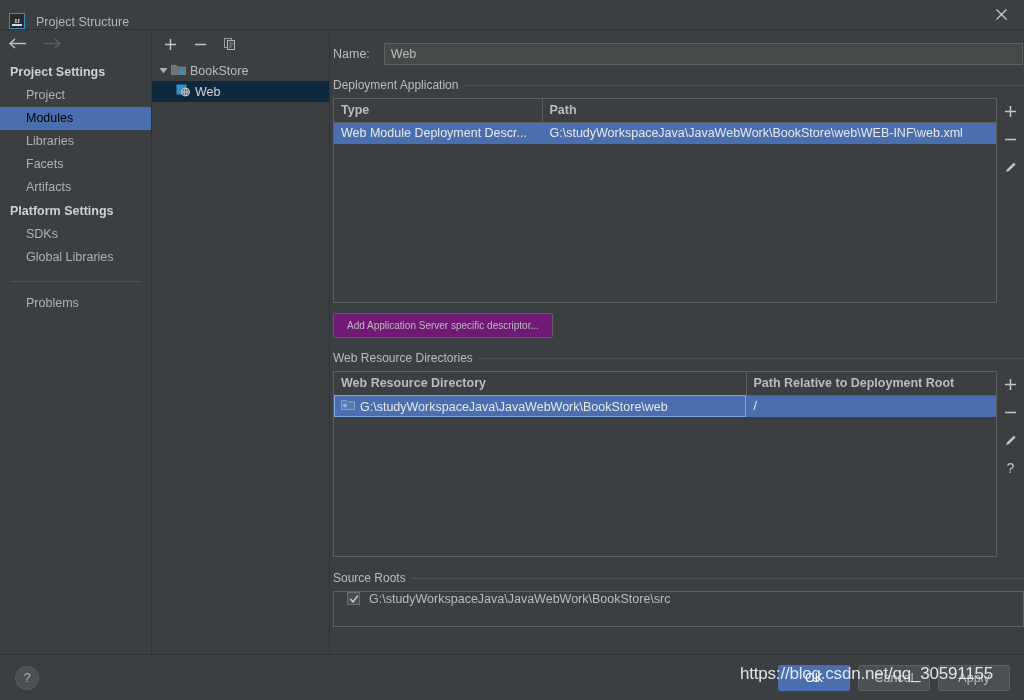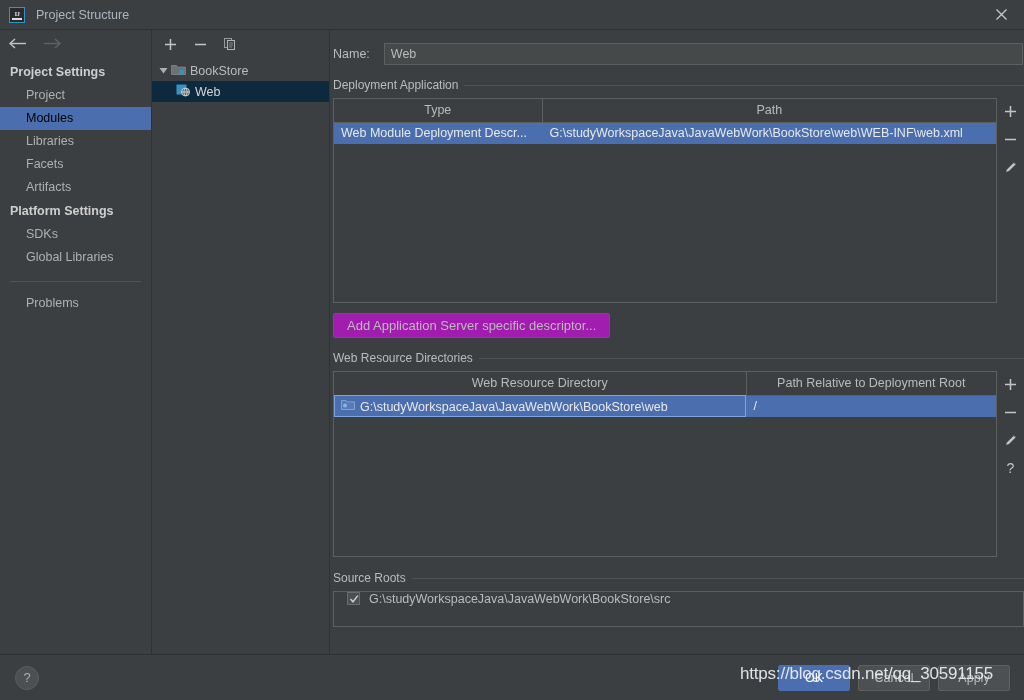--- a/index.html
+++ b/index.html
@@ -22,21 +22,21 @@
     background: #3c3f41;
     display: flex;
     flex-direction: column;
   }
 
   
   .titlebar {
     height: 29px;
     background: #3c3f41;
     display: flex;
-    align-items: center;
+    align-items: flex-end;
     flex: 0 0 29px;
     position: relative;
   }
   .title-icon {
     width: 16px; height: 16px;
     margin-left: 9px;
     border: 1px solid #3592c4;
     background: #2b2b2b;
     display: flex;
     align-items: center;
@@ -216,22 +216,22 @@
     border: 1px solid #5e6060;
     min-width: 0;
     overflow: hidden;
   }
   table.grid {
     width: 100%;
     border-collapse: collapse;
     table-layout: fixed;
   }
   table.grid th {
-    text-align: center;
-    font-weight: normal;
+    text-align: left;
+    font-weight: bold;
     font-size: 12.5px;
     color: #bbbbbb;
     height: 23px;
     padding: 0 7px;
     background: #3c3f41;
     border-bottom: 1px solid #5e6060;
     border-right: 1px solid #5e6060;
   }
   table.grid th:last-child { border-right: none; }
   table.grid td {
@@ -263,24 +263,24 @@
     padding-top: 4px;
     gap: 10px;
   }
   .abtn {
     width: 20px; height: 18px;
     display: flex; align-items: center; justify-content: center;
     cursor: pointer;
   }
 
   .btn {
-    background: #a21caf;
+    background: #701a75;
     border: 1px solid #5e6060;
     color: #bbbbbb;
-    font-size: 13px;
+    font-size: 10px;
     font-family: "Liberation Sans", sans-serif;
     height: 25px;
     padding: 0 13px;
     cursor: pointer;
     border-radius: 2px;
   }
   .descriptor-btn-row { margin: 10px 0 0 3px; }
 
   .src-box {
     margin-left: 3px;

